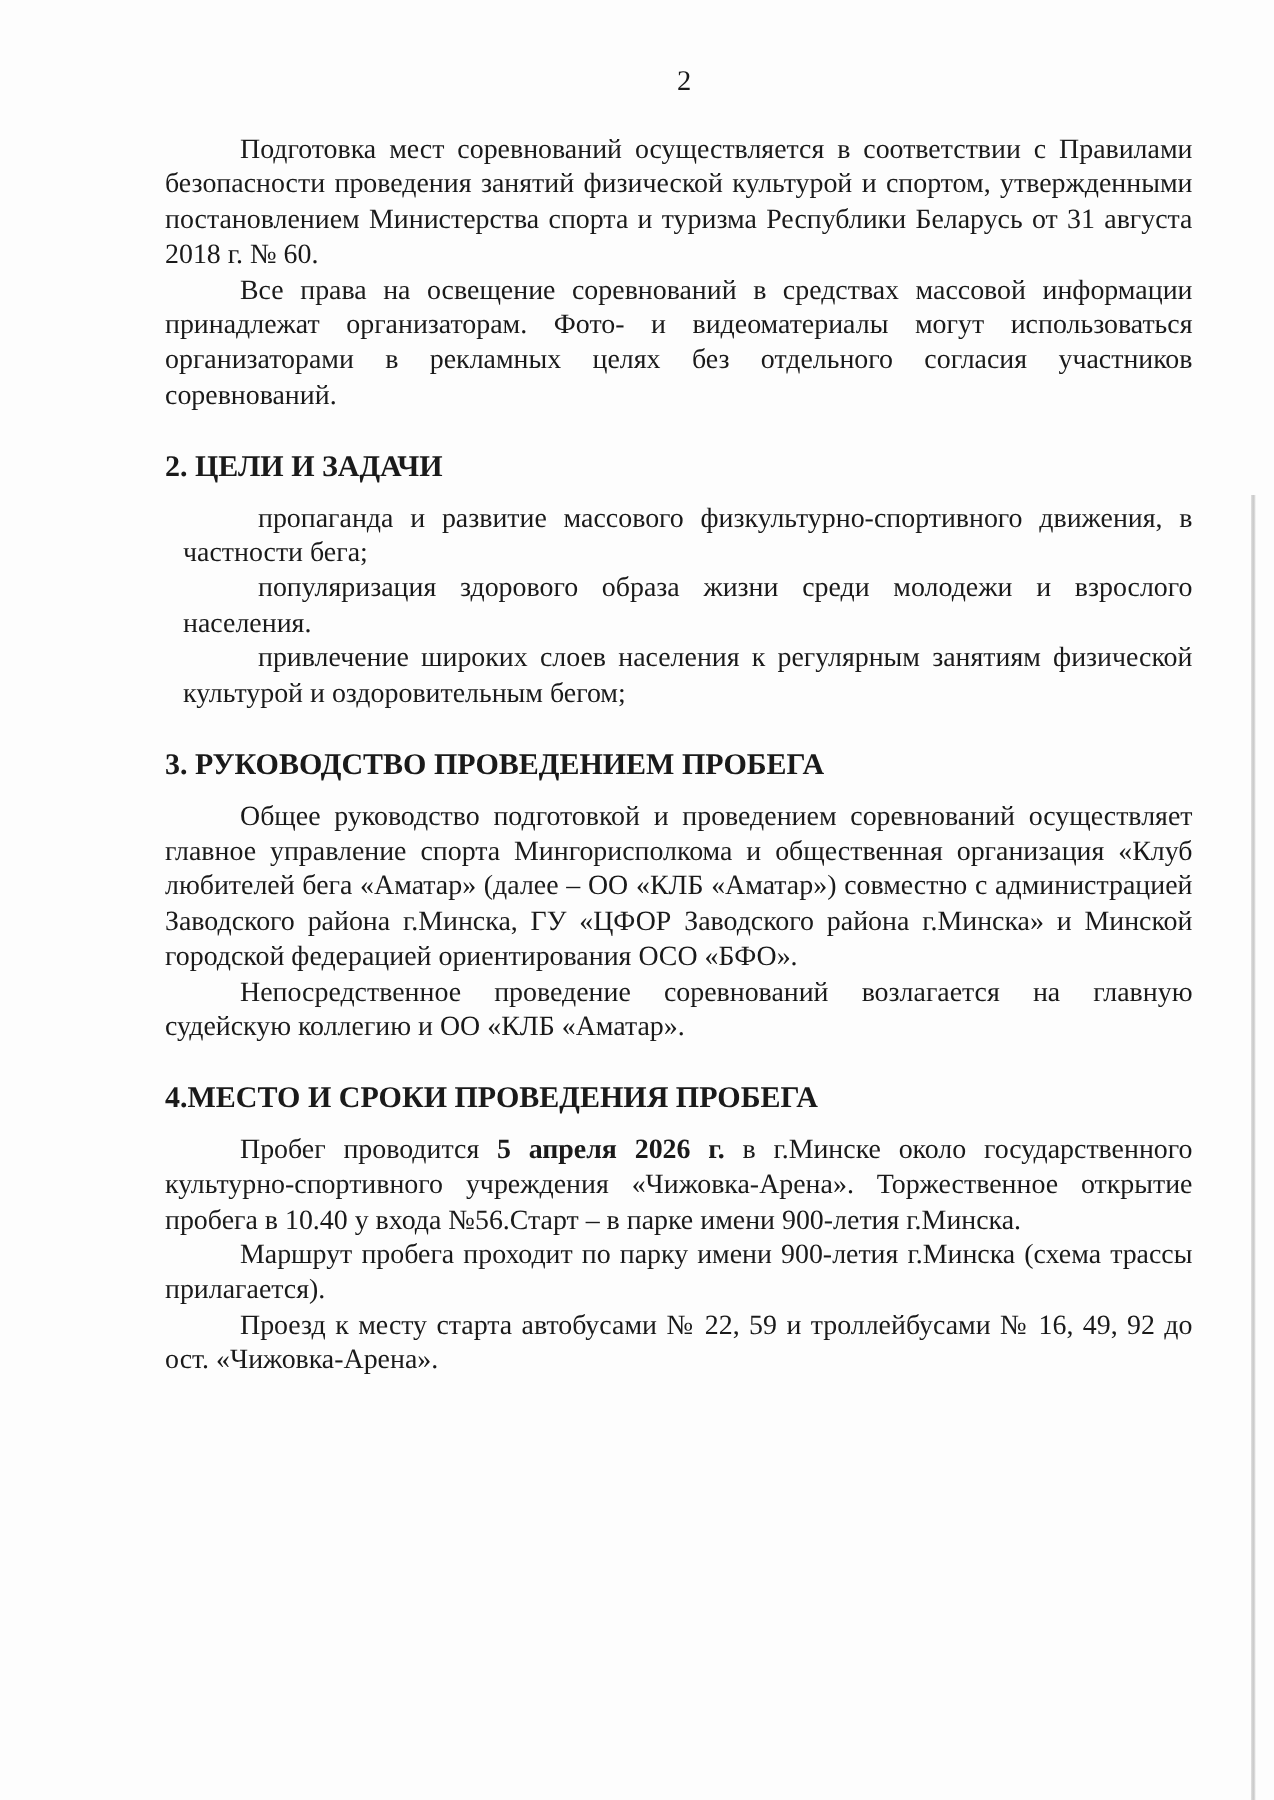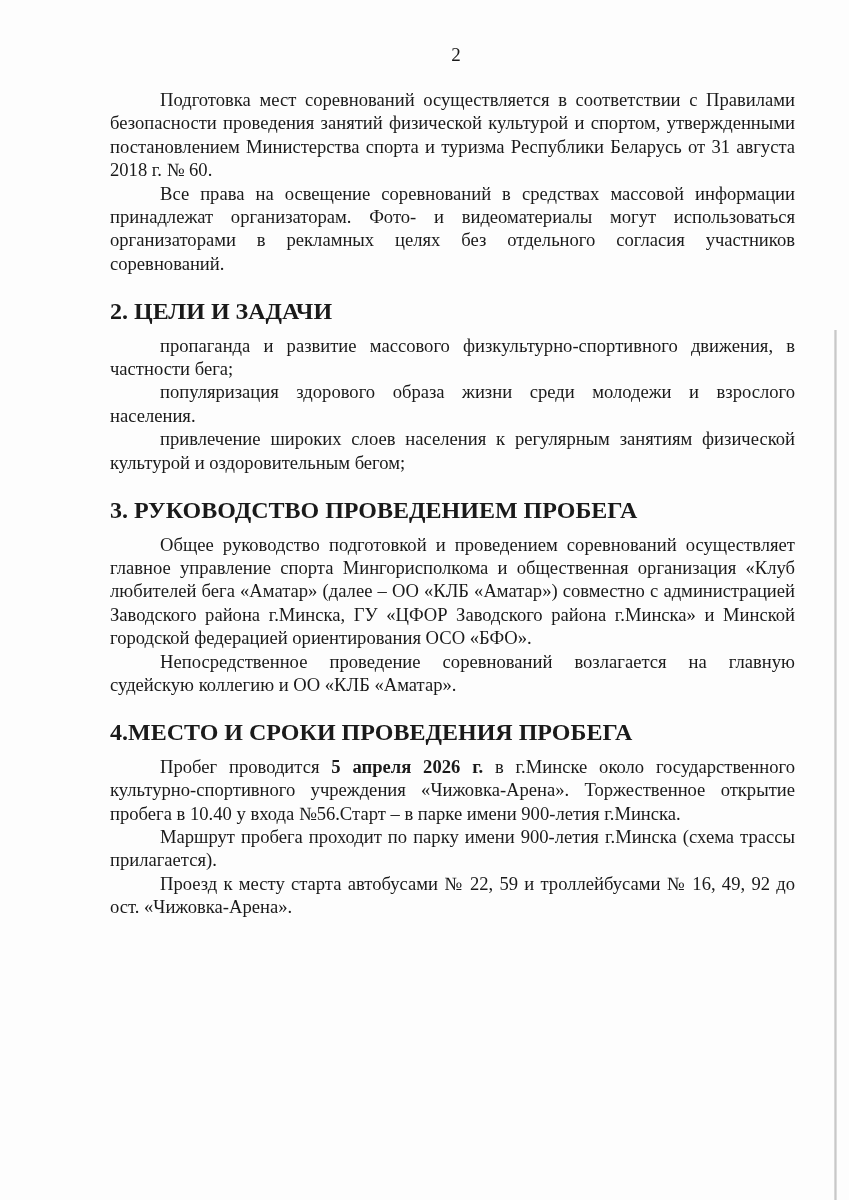--- a/index.html
+++ b/index.html
@@ -45,24 +45,25 @@
       font-size: 18.6px;
       line-height: 23.4px;
     }
     .content p {
       margin: 0;
       text-align: justify;
       text-indent: 50px;
     }
     .content p.list {
       text-indent: 50px;
+      margin-left: 12px;
     }
     .content h2 {
       margin: 0;
-      font-size: 24px;
+      font-size: 20px;
       font-weight: bold;
       line-height: 23.4px;
     }
     .gap-before-h { height: 25px; }
     .gap-after-h { height: 10px; }
     b { font-weight: bold; margin-top: 27px; }
   </style>
 </head>
 <body>
 

